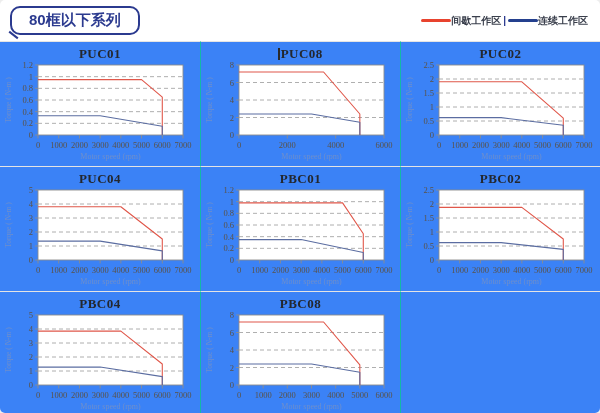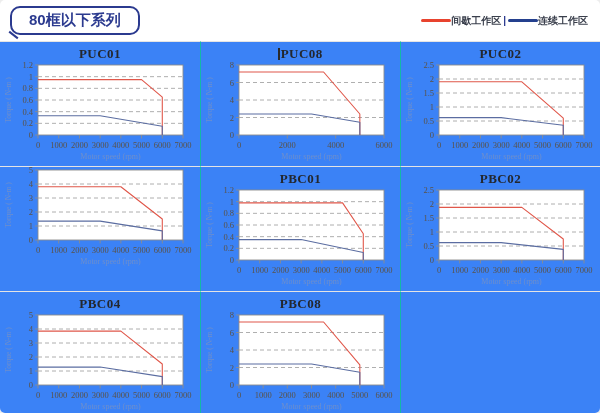--- a/index.html
+++ b/index.html
@@ -159,20 +159,21 @@
           <line x1="183" y1="73" x2="183" y2="76.5" stroke="#8c8c8c" stroke-width="0.9"></line>
           <text x="183" y="85.5" text-anchor="middle" fill="#5b5246" font-size="8.5" font-family="&quot;Liberation Serif&quot;, serif">7000</text>
           <text x="110.5" y="97" text-anchor="middle" fill="#6f8fcb" font-size="8" font-family="&quot;Liberation Serif&quot;, serif">Motor speed (rpm)</text>
           <text x="11" y="38" text-anchor="middle" fill="#6f8fcb" font-size="7.5" font-family="&quot;Liberation Serif&quot;, serif" transform="rotate(-90 11 38)">Torque ( N-m )</text>
           <polyline points="38.00,19.80 120.86,19.80 162.29,56.20 162.29,73.00" fill="none" stroke="#e0574a" stroke-width="1.1" stroke-linejoin="round"></polyline>
           <polyline points="38.00,55.64 100.14,55.64 162.29,63.20 162.29,73.00" fill="none" stroke="#5b6da1" stroke-width="1.1" stroke-linejoin="round"></polyline>
         </svg>
     </div>
 
     <div class="cell">
+      <div class="chart-title"><span>PUC04</span></div>
       <svg class="plot" width="200" height="101">
           <rect x="38" y="3" width="145" height="70" fill="#ffffff" stroke="#8c8c8c" stroke-width="0.9"></rect>
           <line x1="38" y1="59" x2="183" y2="59" stroke="#9a9a9a" stroke-width="0.8" stroke-dasharray="4 3"></line>
           <line x1="38" y1="45" x2="183" y2="45" stroke="#9a9a9a" stroke-width="0.8" stroke-dasharray="4 3"></line>
           <line x1="38" y1="31" x2="183" y2="31" stroke="#9a9a9a" stroke-width="0.8" stroke-dasharray="4 3"></line>
           <line x1="38" y1="17" x2="183" y2="17" stroke="#9a9a9a" stroke-width="0.8" stroke-dasharray="4 3"></line>
           <line x1="35" y1="73" x2="38" y2="73" stroke="#8c8c8c" stroke-width="0.9"></line>
           <text x="33" y="76" text-anchor="end" fill="#5b5246" font-size="8.5" font-family="&quot;Liberation Serif&quot;, serif">0</text>
           <line x1="35" y1="59" x2="38" y2="59" stroke="#8c8c8c" stroke-width="0.9"></line>
           <text x="33" y="62" text-anchor="end" fill="#5b5246" font-size="8.5" font-family="&quot;Liberation Serif&quot;, serif">1</text>

